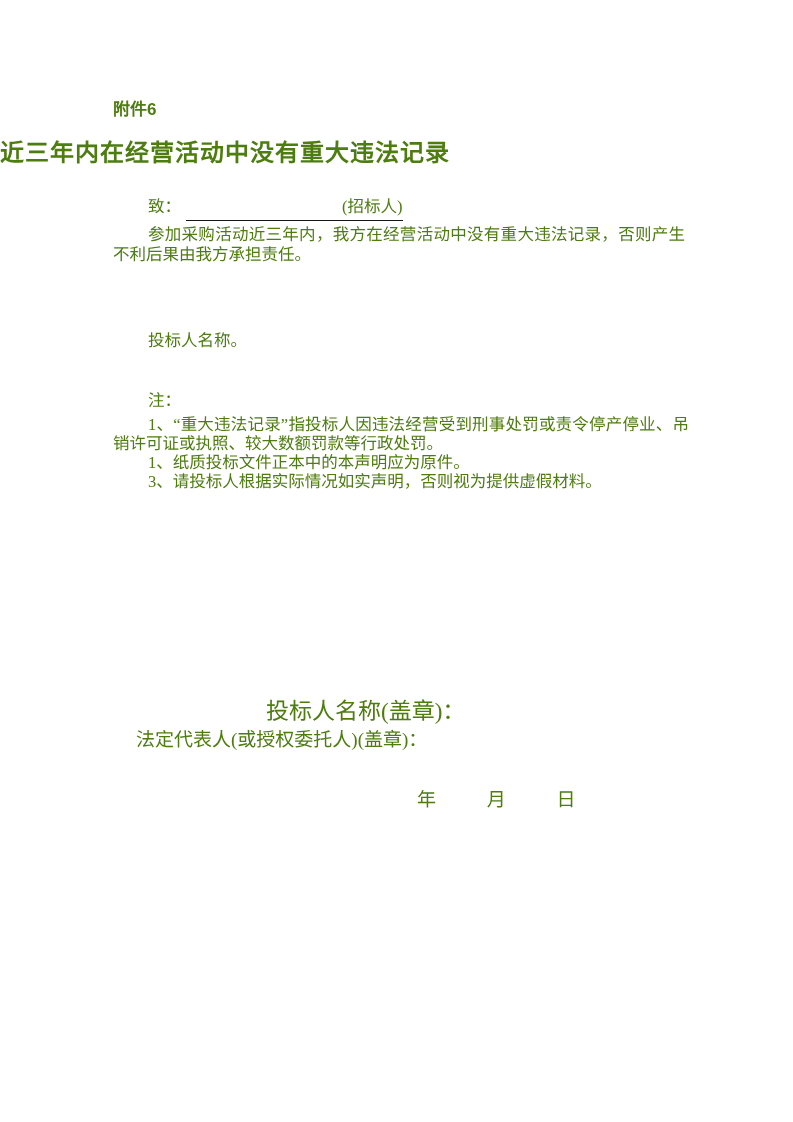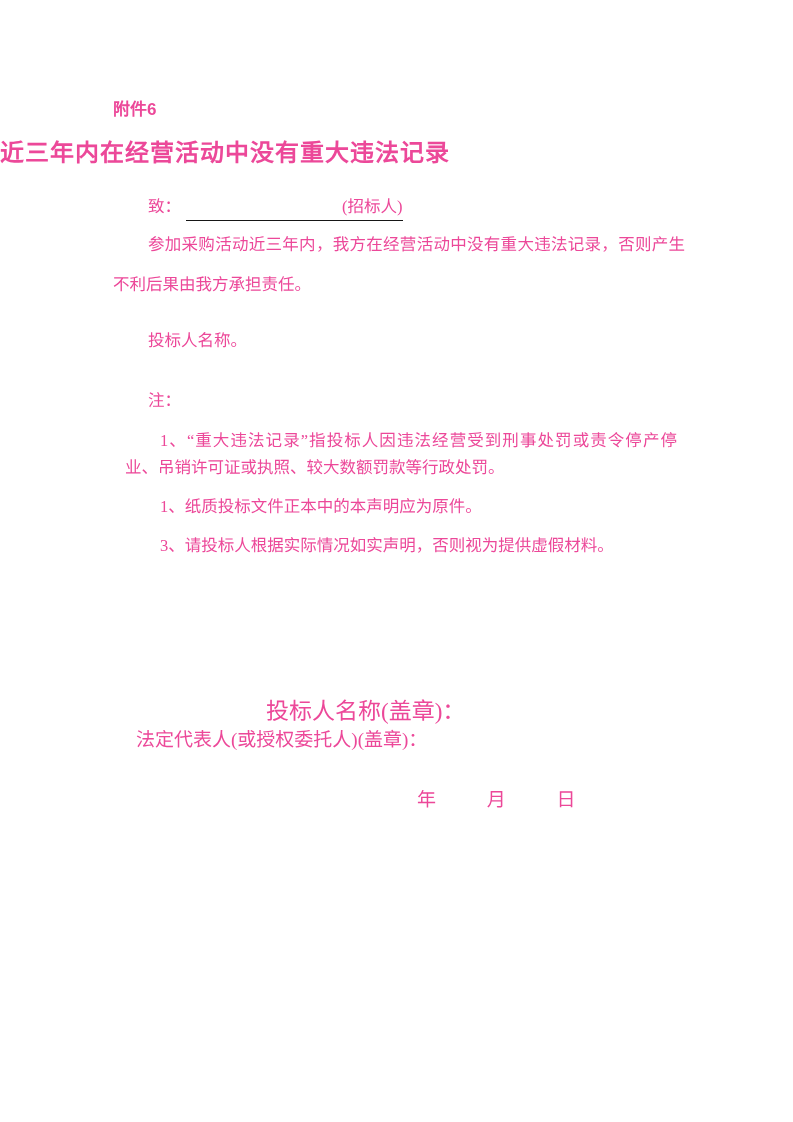--- a/index.html
+++ b/index.html
@@ -6,21 +6,21 @@
   html, body {
     margin: 0;
     padding: 0;
     background: #ffffff;
   }
   .page {
     position: relative;
     width: 793px;
     height: 1122px;
     background: #ffffff;
-    color: #ec4899;
+    color: #4d7c0f;
     font-family: "Liberation Serif", "DejaVu Serif", serif;
     font-size: 16.5px;
     overflow: hidden;
   }
   .attachment-label {
     position: absolute;
     left: 113px;
     top: 95px;
     font-family: "Liberation Sans", "DejaVu Sans", sans-serif;
     font-weight: bold;
@@ -56,44 +56,44 @@
     width: 156px;
     height: 1px;
   }
   .body-para {
     position: absolute;
     left: 113px;
     top: 225px;
     width: 572px;
     margin: 0;
     text-indent: 35px;
-    line-height: 40px;
+    line-height: 20px;
     text-align: justify;
   }
   .declaration {
     position: absolute;
     left: 148px;
     top: 327px;
     margin: 0;
   }
   .notes-label {
     position: absolute;
     left: 148px;
     top: 387px;
   }
   .notes {
     position: absolute;
     left: 113px;
     top: 415px;
     width: 576px;
   }
   .note {
-    margin: 12px;
+    margin: 0;
     text-indent: 35px;
-    line-height: 27px;
+    line-height: 19px;
     text-align: justify;
   }
   .sig-bidder {
     position: absolute;
     left: 266px;
     top: 692px;
     font-size: 23px;
     white-space: nowrap;
   }
   .sig-rep {

